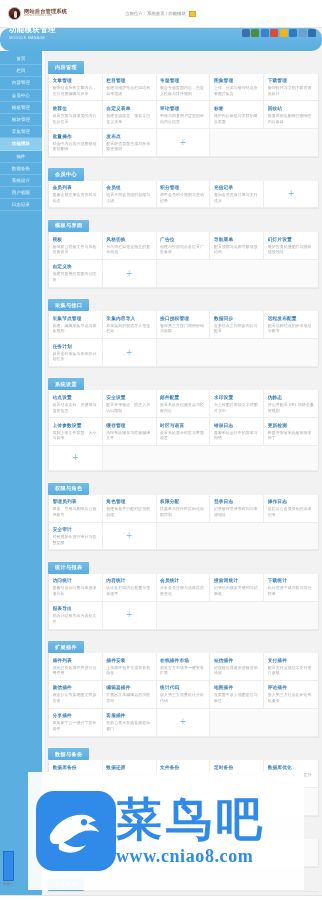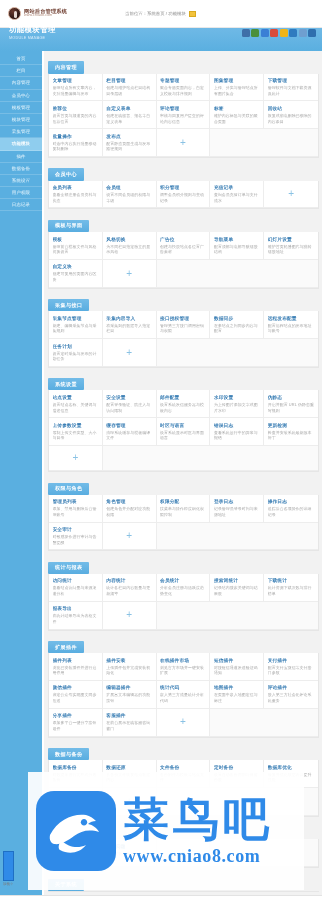--- a/index.html
+++ b/index.html
@@ -42,20 +42,21 @@
     width: 7px; height: 6px; background: #f3c33c;
     border: 1px solid #d9a91f; flex: none;
   }
 
   
   .pagehead {
     height: 23px;
     background: linear-gradient(180deg, #6fb9e6 0%, #5aafe0 100%);
     display: flex; align-items: center; justify-content: space-between;
     padding: 0 6px 13px 9px;
+    border-radius: 10px;
   }
   .pagehead-titles { line-height: 1.15; }
   .pagehead-title { font-size: 7.4px; font-weight: bold; color: #ffffff; letter-spacing: .4px; }
   .pagehead-sub { font-size: 3.8px; color: #d7ecfa; letter-spacing: .2px; margin-top: 1px; }
   .share-row { display: flex; align-items: center; gap: 1.5px; }
   .share-icon {
     width: 8px; height: 8px; border-radius: 1.5px; flex: none;
     display: block;
   }
 
@@ -122,21 +123,21 @@
     display: flex; align-items: center; justify-content: center;
     color: #8ac2e4; font-size: 10px; font-weight: 300;
   }
   .card.empty { background: #fafafa; border-right: none; cursor: default; }
 
   
   .watermark {
     position: absolute; left: 28px; bottom: 10px;
     width: 276px; height: 118px;
     background: rgba(255,255,255,.93);
-    display: flex; align-items: center; gap: 7px;
+    display: flex; align-items: center; 
     padding: 6px 8px;
     pointer-events: none;
   }
   .wm-logo {
     width: 80px; height: 80px; border-radius: 18px;
     background: #2f8ae8; flex: none;
     position: relative; overflow: hidden;
   }
   .wm-right { display: flex; flex-direction: column; justify-content: center; }
   .wm-cn {

